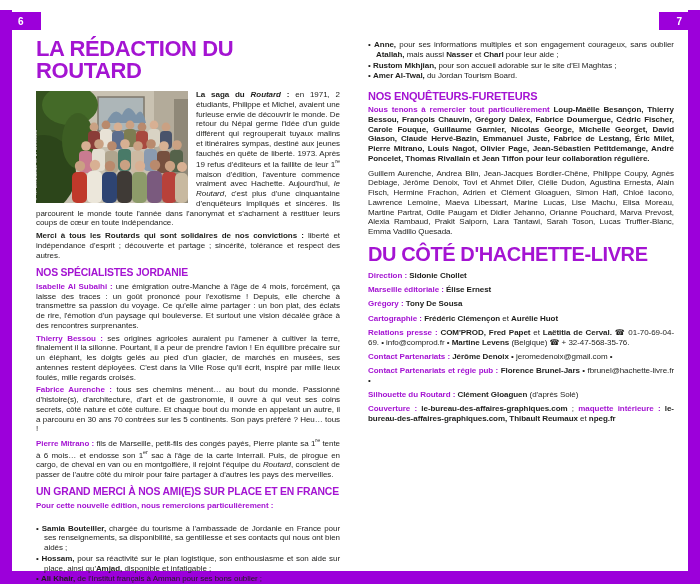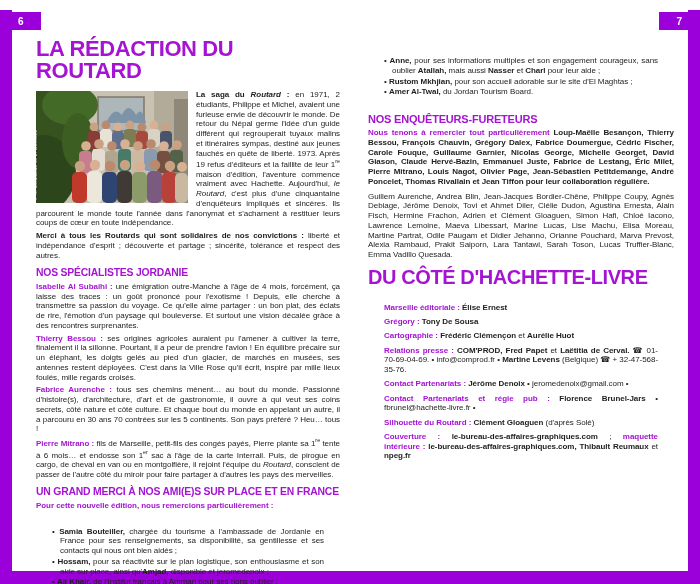--- a/index.html
+++ b/index.html
@@ -20,21 +20,21 @@
   h1{color:#a414d2;font-size:22px;line-height:1;margin:0 0 8px;letter-spacing:-0.4px;font-weight:bold;}
   h1.hachette{font-size:20px;margin:7px 0 7px;}
   h2{color:#a414d2;font-size:10.4px;line-height:1.1;margin:7px 0 3px;letter-spacing:-0.2px;font-weight:bold;}
   p,li{font-size:8px;line-height:1.22;letter-spacing:-0.05px;text-align:justify;}
   p{margin:0 0 3px;}
   .m{color:#a414d2;font-weight:bold;}
   .b{font-weight:bold;}
   .i{font-style:italic;}
   .bi{font-weight:bold;font-style:italic;}
   .sup{vertical-align:super;font-size:5.5px;}
-  ul{margin:16px;padding:0;list-style:none;}
+  ul{margin:0;padding:0;list-style:none;}
   li{padding-left:8px;text-indent:-8px;margin:0 0 1px;}
   li::before{content:"• ";}
   .credits li{padding-left:0;text-indent:0;margin:0 0 4.5px;}
   .credits li::before{content:"";}
   .inv p{margin:0 0 5px;}
   
   .photo{position:relative;float:left;width:152px;height:112px;margin:1px 8px 3px 0;overflow:hidden;}
   .photo svg{display:block;}
   .photo-caption{position:absolute;left:2px;bottom:2px;transform-origin:0 100%;
       transform:rotate(-90deg);white-space:nowrap;font-size:5px;color:#fff;
@@ -134,40 +134,41 @@
     <h2>NOS SPÉCIALISTES JORDANIE</h2>
     <p><span class="m">Isabelle Al Subaihi : </span><span>une émigration outre-Manche à l'âge de 4 mois, forcément, ça laisse des traces : un goût prononcé pour l'exotisme ! Depuis, elle cherche à transmettre sa passion du voyage. Ce qu'elle aime partager : un bon plat, des éclats de rire, l'émotion d'un paysage qui bouleverse. Et surtout une vision décalée grâce à des rencontres surprenantes.</span></p>
     <p><span class="m">Thierry Bessou : </span><span>ses origines agricoles auraient pu l'amener à cultiver la terre, finalement il la sillonne. Pourtant, il a peur de prendre l'avion ! En équilibre précaire sur un éléphant, les doigts gelés au pied d'un glacier, de marchés en musées, ses antennes restent déployées. C'est dans la Ville Rose qu'il écrit, inspiré par mille lieux foulés, mille regards croisés.</span></p>
     <p><span class="m">Fabrice Aurenche : </span><span>tous ses chemins mènent… au bout du monde. Passionné d'histoire(s), d'architecture, d'art et de gastronomie, il ouvre à qui veut ses coins secrets, côté nature et côté culture. Et chaque bout du monde en appelant un autre, il a parcouru en 30 ans 70 contrées sur les 5 continents. Son pays préféré ? Heu… tous !</span></p>
     <p><span class="m">Pierre Mitrano : </span><span>fils de Marseille, petit-fils des congés payés, Pierre plante sa 1</span><span class="sup">re</span><span> tente à 6 mois… et endosse son 1</span><span class="sup">er</span><span> sac à l'âge de la carte Interrail. Puis, de pirogue en cargo, de cheval en van ou en montgolfière, il rejoint l'équipe du </span><span class="i">Routard</span><span>, conscient de passer de l'autre côté du miroir pour faire partager à d'autres les pays des merveilles.</span></p>
 
     <h2>UN GRAND MERCI À NOS AMI(E)S SUR PLACE ET EN FRANCE</h2>
     <p style="margin-bottom:13px;"><span class="m">Pour cette nouvelle édition, nous remercions particulièrement :</span></p>
     <ul>
       <li><span class="b">Samia Bouteiller,</span><span> chargée du tourisme à l'ambassade de Jordanie en France pour ses renseignements, sa disponibilité, sa gentillesse et ses contacts qui nous ont bien aidés ;</span></li>
-      <li><span class="b">Hossam,</span><span> pour sa réactivité sur le plan logistique, son enthousiasme et son aide sur place, ainsi qu'</span><span class="b">Amjad,</span><span> disponible et jeromedenoix ;</span></li>
+      <li><span class="b">Hossam,</span><span> pour sa réactivité sur le plan logistique, son enthousiasme et son aide sur place, ainsi qu'</span><span class="b">Amjad,</span><span> disponible et infatigable ;</span></li>
       <li><span class="b">Ali Khair,</span><span> de l'Institut français à Amman pour ses bons oublier ;</span></li>
     </ul>
   </div>
 
   <div class="page-right">
     <ul>
       <li><span class="b">Anne,</span><span> pour ses informations multiples et son engagement courageux, sans oublier </span><span class="b">Atallah,</span><span> mais aussi </span><span class="b">Nasser</span><span> et </span><span class="b">Charl</span><span> pour leur aide ;</span></li>
       <li><span class="b">Rustom Mkhjian,</span><span> pour son accueil adorable sur le site d'El Maghtas ;</span></li>
       <li><span class="b">Amer Al-Twal,</span><span> du Jordan Tourism Board.</span></li>
     </ul>
 
     <h2 style="font-size:11px;margin-top:9px;">NOS ENQUÊTEURS-FURETEURS</h2>
     <div class="inv">
       <p><span class="m">Nous tenons à remercier tout particulièrement </span><span class="b">Loup-Maëlle Besançon, Thierry Bessou, François Chauvin, Grégory Dalex, Fabrice Doumergue, Cédric Fischer, Carole Fouque, Guillaume Garnier, Nicolas George, Michelle Georget, David Giason, Claude Hervé-Bazin, Emmanuel Juste, Fabrice de Lestang, Éric Milet, Pierre Mitrano, Louis Nagot, Olivier Page, Jean-Sébastien Petitdemange, André Poncelet, Thomas Rivallain et Jean Tiffon pour leur collaboration régulière.</span></p>
       <p><span>Guillem Aurenche, Andrea Blin, Jean-Jacques Bordier-Chêne, Philippe Coupy, Agnès Debiage, Jérôme Denoix, Tovi et Ahmet Diler, Clélie Dudon, Agustina Ernesta, Alain Fisch, Hermine Frachon, Adrien et Clément Gloaguen, Simon Hafi, Chloé Iacono, Lawrence Lemoine, Maeva Libessart, Marine Lucas, Lise Machu, Elisa Moreau, Martine Partrat, Odile Paugam et Didier Jehanno, Orianne Pouchard, Marva Prevost, Alexia Rambaud, Prakit Saiporn, Lara Tantawi, Sarah Toson, Lucas Truffier-Blanc, Emma Vadillo Quesada.</span></p>
     </div>
 
     <h1 class="hachette">DU CÔTÉ D'HACHETTE-LIVRE</h1>
     <ul class="credits">
+      <li><span class="m">Direction : </span><span class="b">Sidonie Chollet</span></li>
       <li><span class="m">Marseille éditoriale : </span><span class="b">Élise Ernest</span></li>
       <li><span class="m">Grégory : </span><span class="b">Tony De Sousa</span></li>
       <li><span class="m">Cartographie : </span><span class="b">Frédéric Clémençon</span><span> et </span><span class="b">Aurélie Huot</span></li>
       <li><span class="m">Relations presse : </span><span class="b">COM'PROD, Fred Papet</span><span> et </span><span class="b">Laëtitia de Cerval.</span><span> ☎ 01-70-69-04-69. • info@comprod.fr • </span><span class="b">Martine Levens</span><span> (Belgique) ☎ + 32-47-568-35-76.</span></li>
       <li><span class="m">Contact Partenariats : </span><span class="b">Jérôme Denoix</span><span> • jeromedenoix@gmail.com •</span></li>
       <li><span class="m">Contact Partenariats et régie pub : </span><span class="b">Florence Brunel-Jars</span><span> • fbrunel@hachette-livre.fr •</span></li>
       <li><span class="m">Silhouette du Routard : </span><span class="b">Clément Gloaguen</span><span> (d'après Solé)</span></li>
       <li><span class="m">Couverture : </span><span class="b">le-bureau-des-affaires-graphiques.com</span><span> ; </span><span class="m">maquette intérieure : </span><span class="b">le-bureau-des-affaires-graphiques.com, Thibault Reumaux</span><span> et </span><span class="b">npeg.fr</span></li>
     </ul>
   </div>

